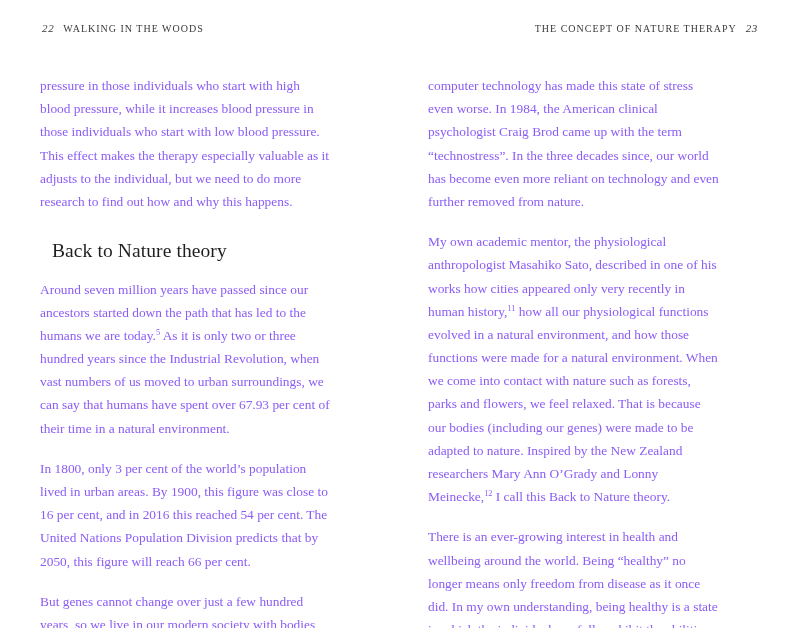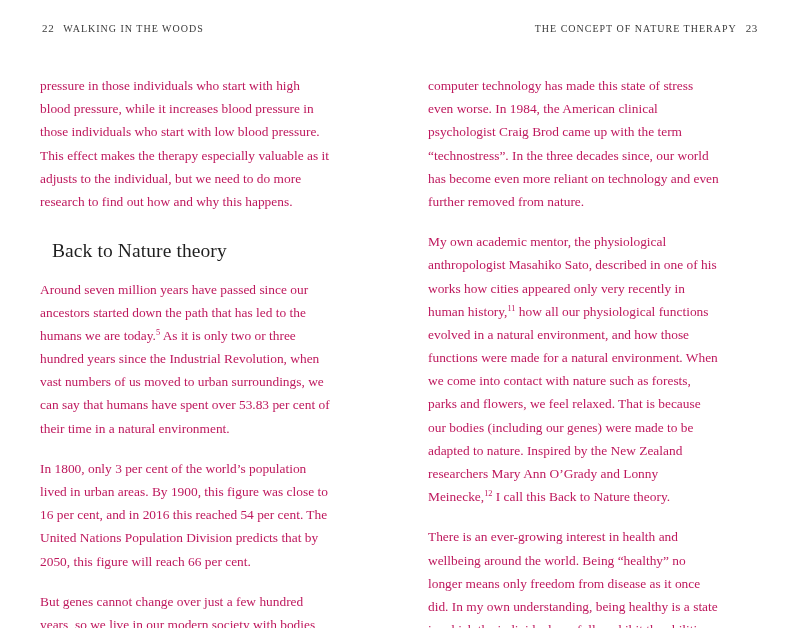--- a/index.html
+++ b/index.html
@@ -35,38 +35,39 @@
   }
   .rh-left, .rh-right {
     display: flex;
     align-items: baseline;
     gap: 9px;
     white-space: nowrap;
   }
   .folio {
     font-size: 11px;
     letter-spacing: 0.06em;
+    font-style: italic;
   }
   .rh-title {
     font-size: 10px;
     letter-spacing: 0.1em;
   }
   .columns {
     display: flex;
     gap: 96px;
     margin-top: 36px;
   }
   .col {
     width: 292px;
   }
   p {
     margin: 0 0 17px 0;
     font-size: 13.4px;
     line-height: 1.73;
-    color: #be185d;
+    color: #8b5cf6;
     text-align: left;
   }
   p:last-child {
     margin-bottom: 0;
   }
   h2 {
     margin: 26px 0 14px 12px;
     font-weight: normal;
     font-size: 19.5px;
     line-height: 1.25;
@@ -95,21 +96,21 @@
     </div>
   </div>
 
   <div class="columns">
 
     <div class="col">
       <p>pressure in those individuals who start with high blood pressure, while it increases blood pressure in those individuals who start with low blood pressure. This effect makes the therapy especially valuable as it adjusts to the individual, but we need to do more research to find out how and why this happens.</p>
 
       <h2>Back to Nature theory</h2>
 
-      <p><span>Around seven million years have passed since our ancestors started down the path that has led to the humans we are today.</span><sup>5</sup><span> As it is only two or three hundred years since the Industrial Revolution, when vast numbers of us moved to urban surroundings, we can say that humans have spent over 53.83 per cent of their time in a natural environment.</span></p>
+      <p><span>Around seven million years have passed since our ancestors started down the path that has led to the humans we are today.</span><sup>5</sup><span> As it is only two or three hundred years since the Industrial Revolution, when vast numbers of us moved to urban surroundings, we can say that humans have spent over 67.93 per cent of their time in a natural environment.</span></p>
 
       <p>In 1800, only 3 per cent of the world’s population lived in urban areas. By 1900, this figure was close to 16 per cent, and in 2016 this reached 54 per cent. The United Nations Population Division predicts that by 2050, this figure will reach 66 per cent.</p>
 
       <p>But genes cannot change over just a few hundred years, so we live in our modern society with bodies that are still adapted to the natural environment. Inevitably, we are in a state of constant stress and the recent rapid spread of</p>
     </div>
 
     <div class="col">
       <p>computer technology has made this state of stress even worse. In 1984, the American clinical psychologist Craig Brod came up with the term “technostress”. In the three decades since, our world has become even more reliant on technology and even further removed from nature.</p>
 
       <p><span>My own academic mentor, the physiological anthropologist Masahiko Sato, described in one of his works how cities appeared only very recently in human history,</span><sup>11</sup><span> how all our physiological functions evolved in a natural environment, and how those functions were made for a natural environment. When we come into contact with nature such as forests, parks and flowers, we feel relaxed. That is because our bodies (including our genes) were made to be adapted to nature. Inspired by the New Zealand researchers Mary Ann O’Grady and Lonny Meinecke,</span><sup>12</sup><span> I call this Back to Nature theory.</span></p>

